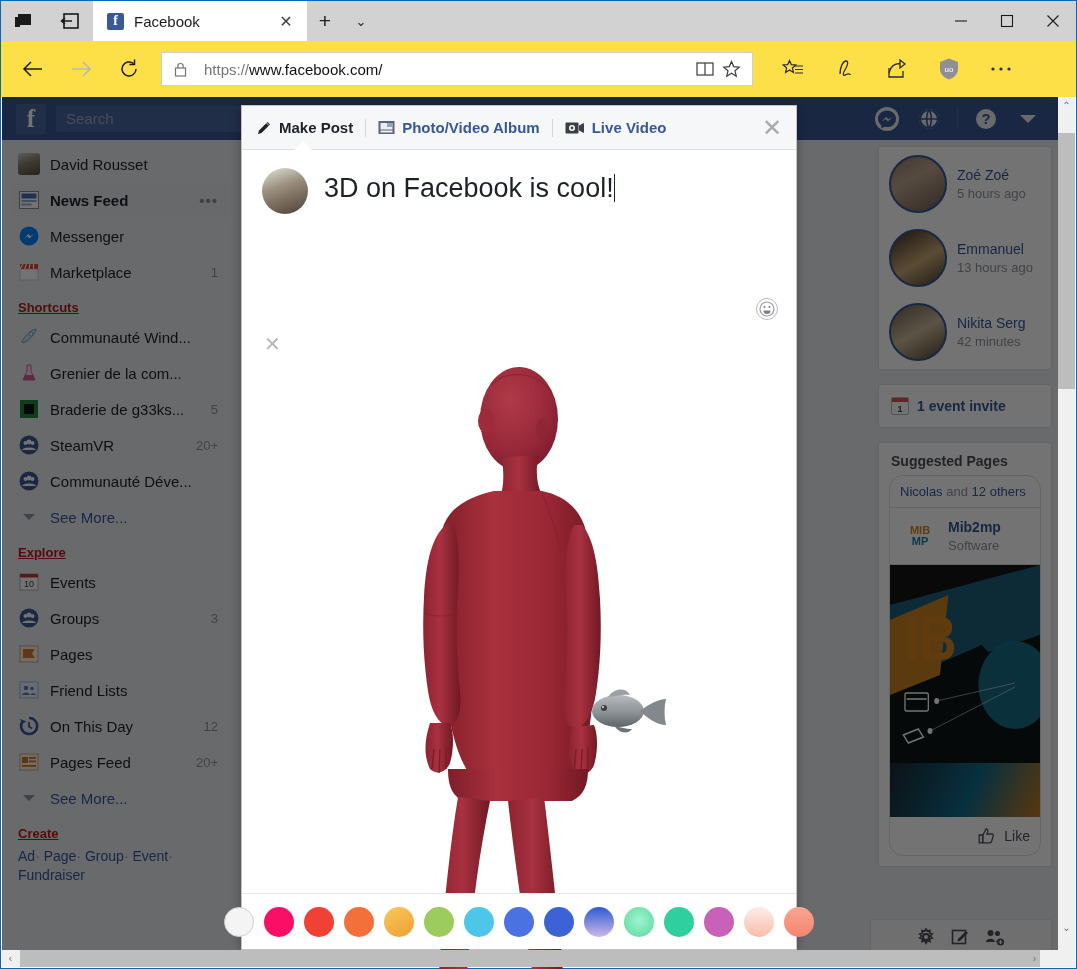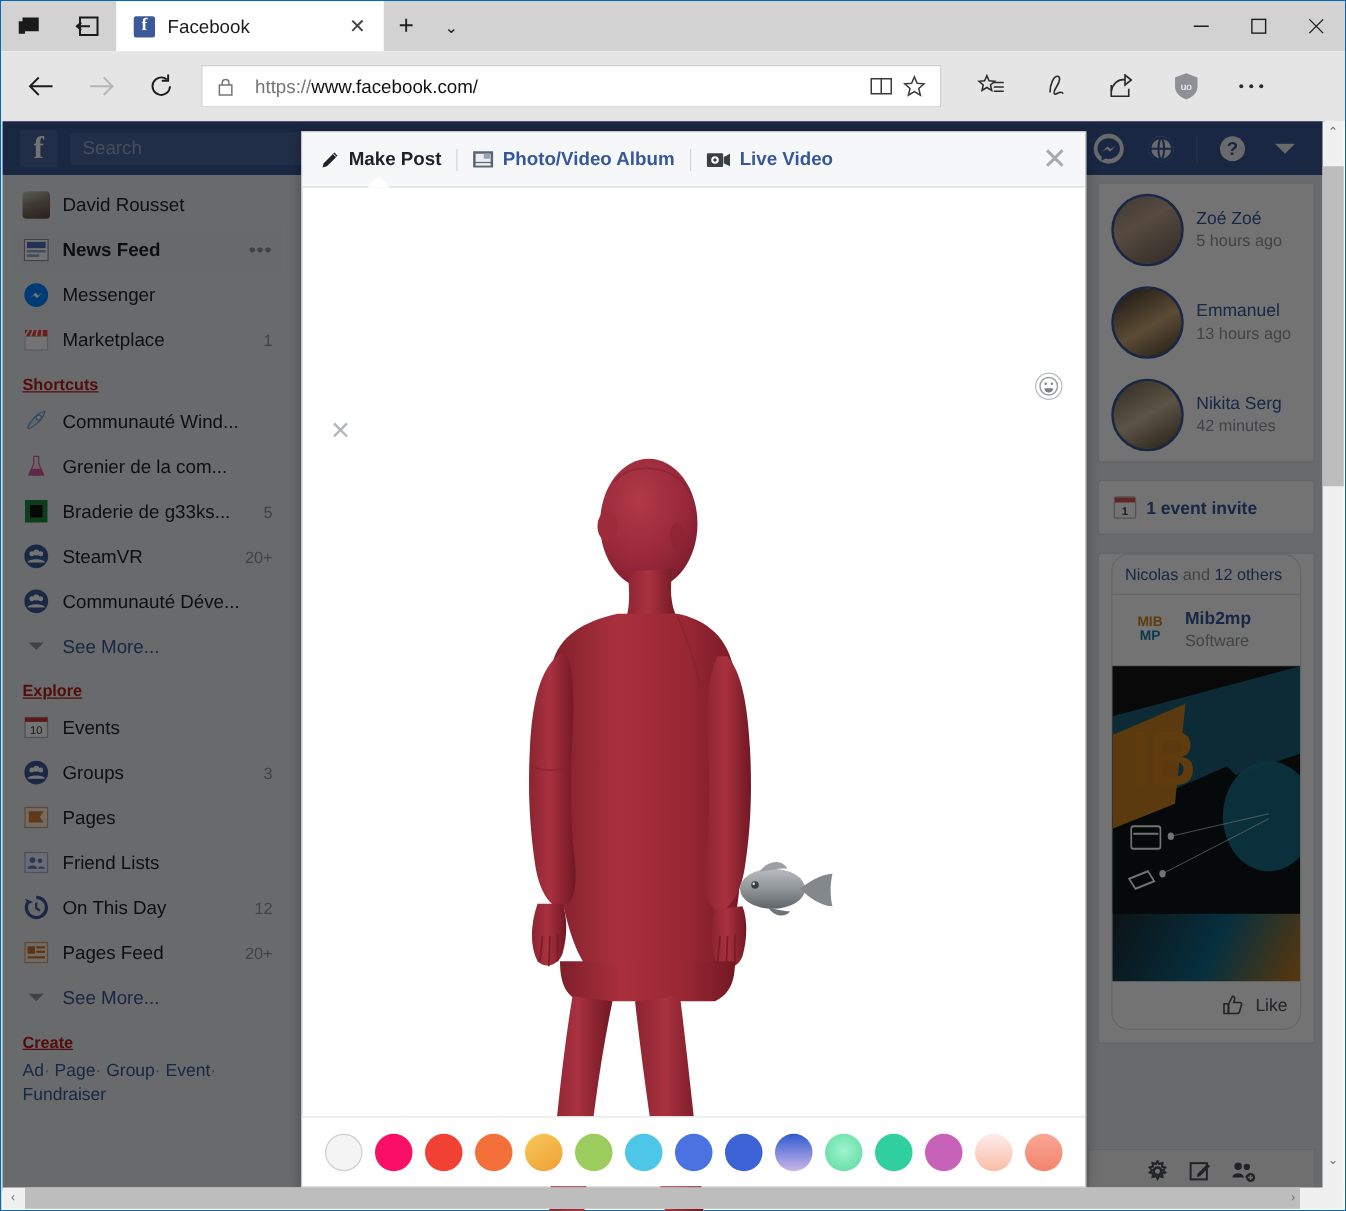--- a/index.html
+++ b/index.html
@@ -42,21 +42,21 @@
   }
   .tab-title { font-size: 15px; color: #1b1b1b; flex: 1; white-space: nowrap; overflow: hidden; }
   .tab-close { width: 22px; height: 22px; display:flex; align-items:center; justify-content:center; color: #444; font-size: 16px; }
   .tab-new { width: 36px; height: 40px; display:flex; align-items:center; justify-content:center; color:#222; font-size: 21px; font-weight: 300;}
   .tab-chev { width: 36px; height: 40px; display:flex; align-items:center; justify-content:center; color:#222; font-size: 13px; }
   .win-ctrls { margin-left: auto; display: flex; height: 40px; }
   .win-btn { width: 46px; height: 40px; display:flex; align-items:center; justify-content:center; color:#1b1b1b; }
 
   .browser-toolbar {
     position: absolute; left: 0; top: 40px; width: 1075px; height: 56px;
-    background: #e5e5e5;
+    background: #fde047;
     display: flex; align-items: center; padding: 0 8px;
   }
   .nav-btn { width: 48px; height: 40px; display:flex; align-items:center; justify-content:center; }
   .urlbar {
     flex: 0 0 592px; height: 34px; background: #fff; border: 1px solid #cfcfcf;
     display: flex; align-items: center; padding: 0 8px 0 12px; margin-left: 8px;
   }
   .url-lock { width: 22px; display:flex; align-items:center; color:#767676; }
   .url-text { flex: 1; font-size: 15px; margin-left: 8px; color: #111; white-space: nowrap; }
   .url-text .proto { color: #767676; }
@@ -152,21 +152,21 @@
   .sp-like { display:flex; align-items:center; gap:8px; padding: 10px; font-size: 14px; color: #4b4f56; justify-content:flex-end;}
 
   .chatbar {
     position: absolute; right: 8px; bottom: 0; width: 182px; height: 34px;
     background: #f6f7f9; border: 1px solid #dddfe2; border-bottom: none;
     display:flex; align-items:center; justify-content:center; gap: 16px; color:#4b4f56;
   }
 
   
   .modal {
-    position: absolute; left: 240px; top: 104px; width: 628px; height: 845px;
+    position: absolute; left: 240px; top: 104px; width: 556px; height: 845px;
     background: #fff; border: 1px solid #c4c4c4; z-index: 60;
     box-shadow: 0 2px 10px rgba(0,0,0,.3);
     display: flex; flex-direction: column;
   }
   .modal-header {
     height: 44px; background: #f6f7f9; border-bottom: 1px solid #dddfe2;
     display: flex; align-items: center; padding: 0 14px; position: relative; flex: 0 0 44px;
   }
   .mtab { display:flex; align-items:center; gap: 7px; font-size: 15px; font-weight: bold; padding: 0 12px; height:44px;}
   .mtab:first-child { padding-left: 0; }
@@ -595,20 +595,21 @@
       <div class="card">
         <div class="event-row">
           <span class="cal-ico">
               <span>1</span>
             </span>
           <span>1 event invite</span>
         </div>
       </div>
 
       <div class="card">
+        <div class="sp-head">Suggested Pages</div>
         <div class="sp-inner">
           <div class="sp-likers">
             <span style="color:#365899">Nicolas</span>
             <span class="muted">and</span>
             <span style="color:#365899">12 others</span>
           </div>
           <div class="sp-page">
             <span class="sp-logo">
               <span style="color:#d4841f">MIB</span>
               <span style="color:#1a7fa8">MP</span>
@@ -704,20 +705,24 @@
               <path d="M14 4.5 L19 2 V12 L14 9.5 Z" fill="#3a3f47"></path>
             </svg>
         </span>
         <span>Live Video</span>
       </div>
       <div class="modal-close">✕</div>
       <div class="mtab-caret"></div>
     </div>
 
     <div class="modal-body">
+      <div class="compose">
+        <span class="compose-av"></span>
+        <span class="compose-text"><span>3D on Facebook is cool!</span><span class="caret-bar"></span></span>
+      </div>
 
       <div class="emoji-btn">
         <svg width="16" height="16" viewBox="0 0 16 16">
             <circle cx="8" cy="8" r="7" fill="none" stroke="#9a9da3" stroke-width="1.2"></circle>
             <circle cx="5.5" cy="6" r="1" fill="#7c7f85"></circle>
             <circle cx="10.5" cy="6" r="1" fill="#7c7f85"></circle>
             <path d="M4.5 9.5 H11.5 A3.5 3.5 0 0 1 4.5 9.5 Z" fill="#7c7f85"></path>
           </svg>
       </div>
 

